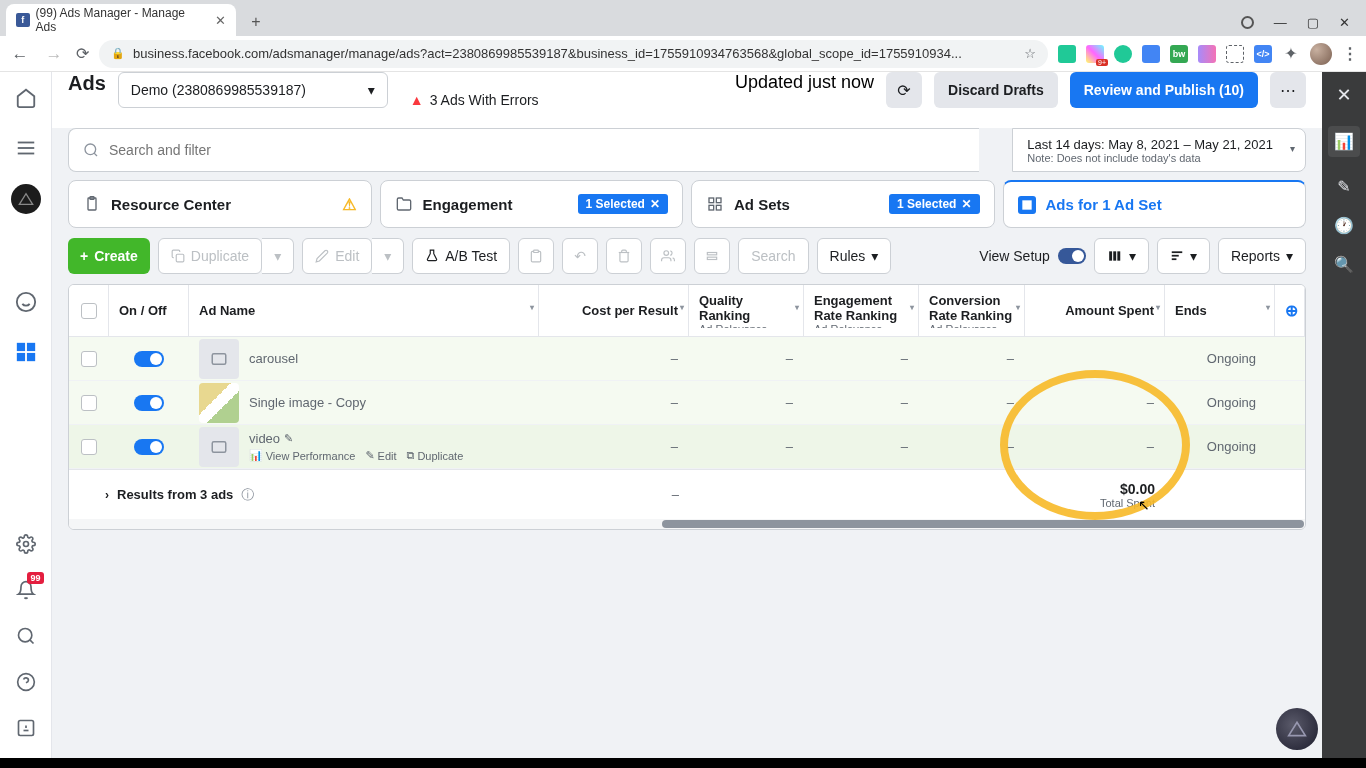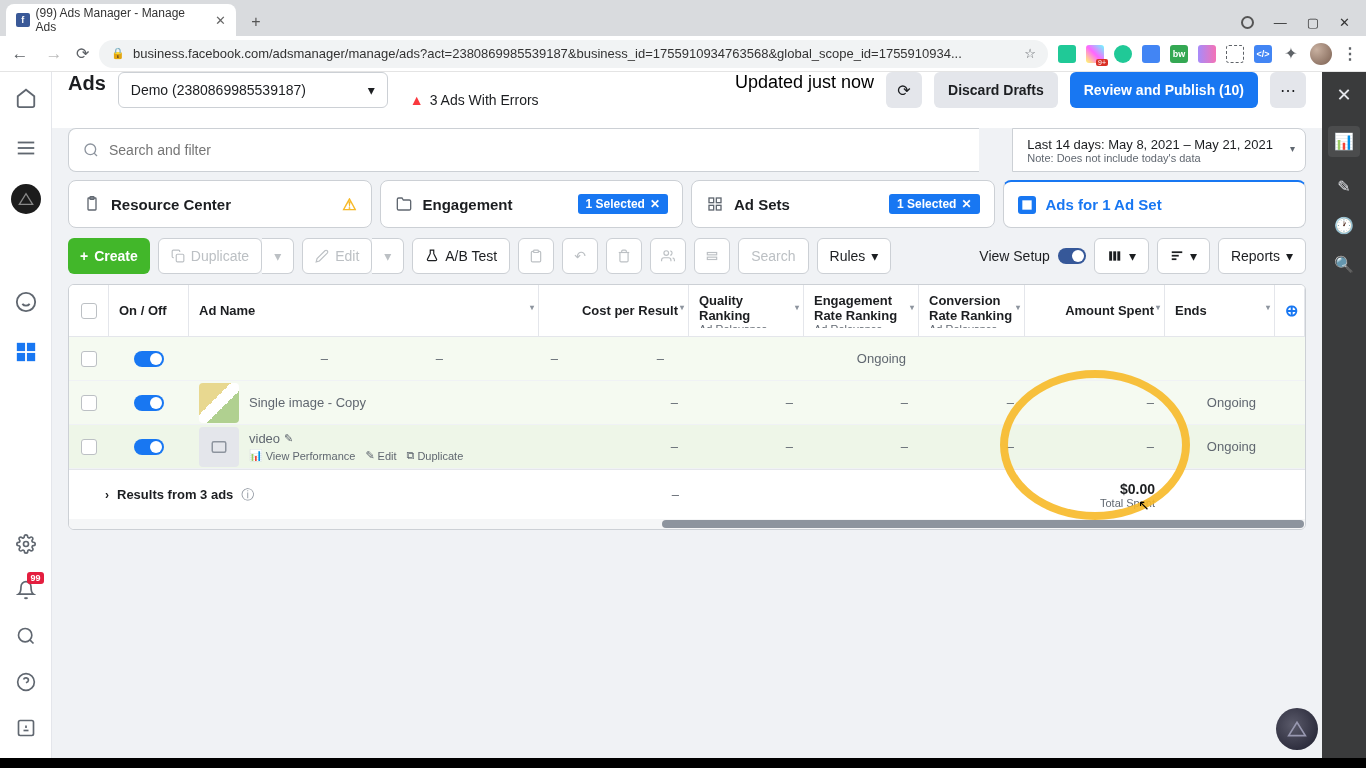--- a/index.html
+++ b/index.html
@@ -458,20 +458,28 @@
         <div class="th th-add">⊕</div>
       </div>
 
       <div class="trow">
         <div class="td td-check">
             <div class="checkbox"></div>
           </div>
         <div class="td td-onoff">
             <div class="switch"></div>
           </div>
+        <div class="td td-name">
+          <div class="ad-thumb">
+              <svg width="18" height="18" viewBox="0 0 24 24" fill="none" stroke="currentColor" stroke-width="2">
+                <rect x="3" y="5" width="18" height="14" rx="2"></rect>
+              </svg>
+            </div>
+          <span>carousel</span>
+        </div>
         <div class="td td-cpr">–</div>
         <div class="td td-qr">–</div>
         <div class="td td-er">–</div>
         <div class="td td-cr">–</div>
         <div class="td td-amt"></div>
         <div class="td td-ends">Ongoing</div>
       </div>
 
       <div class="trow">
         <div class="td td-check">

